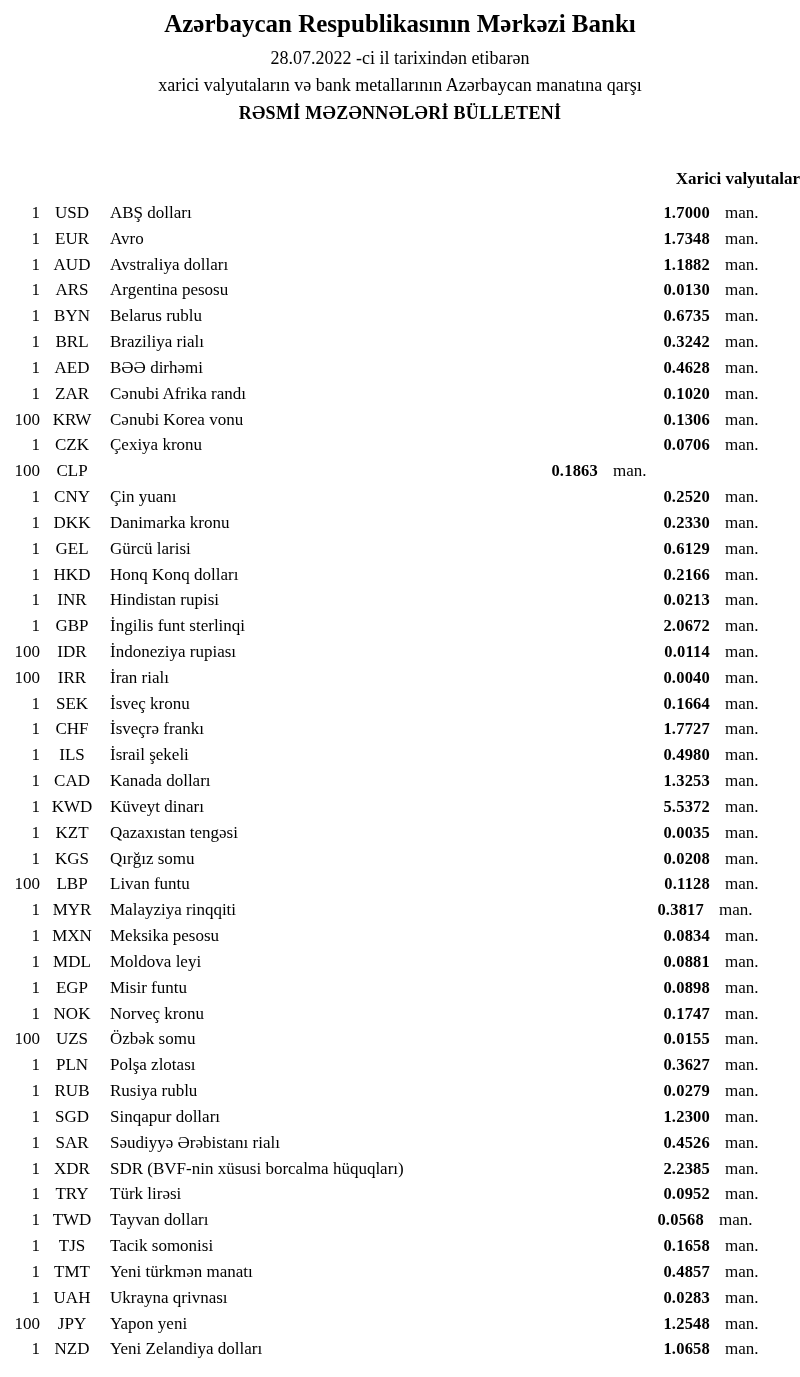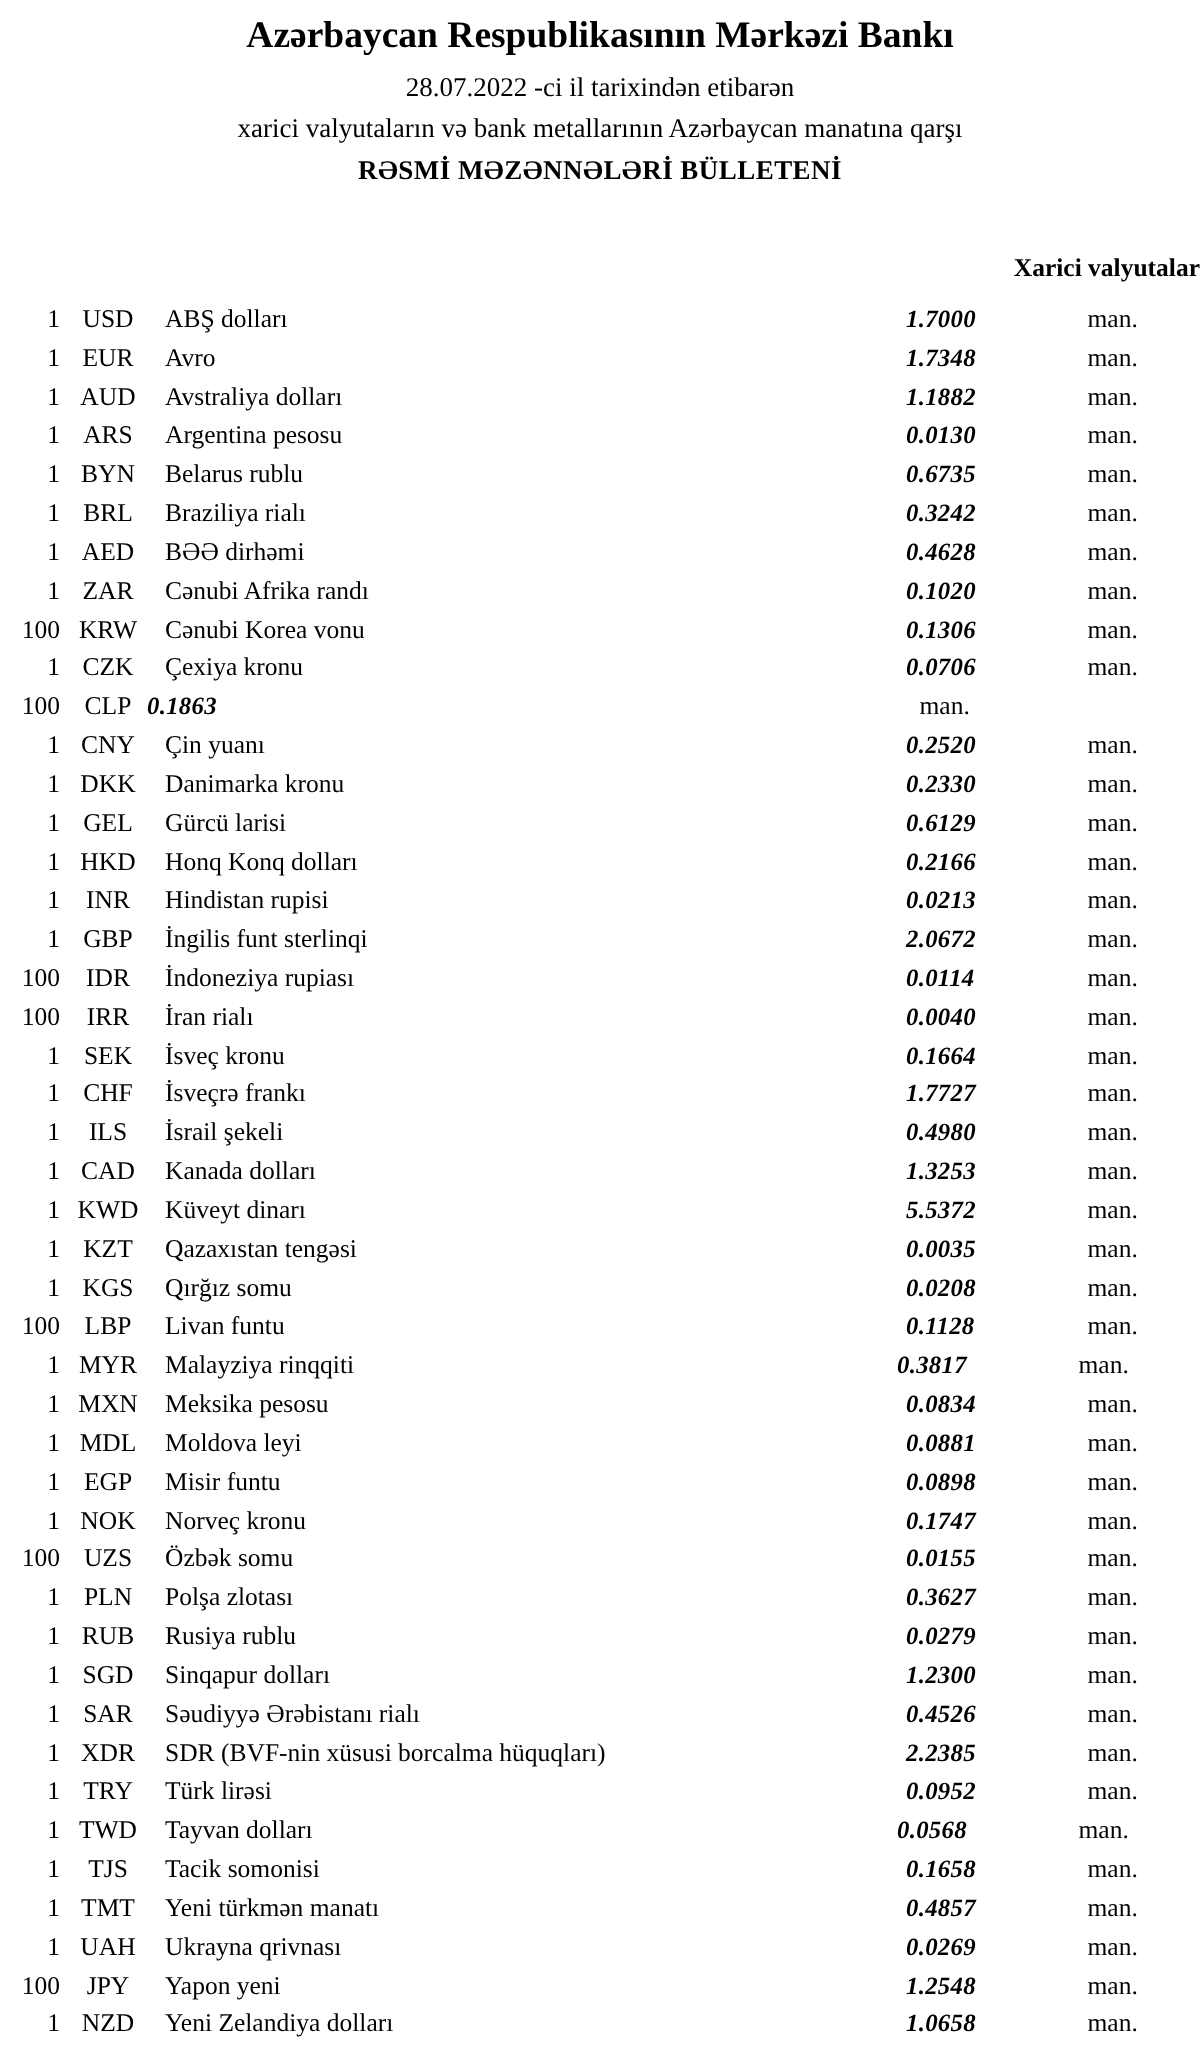--- a/index.html
+++ b/index.html
@@ -39,21 +39,22 @@
     display:grid;
     grid-template-columns:40px 64px auto 106px 90px;
     height:25.84px;
     align-items:center;
     font-size:17px;
   }
   .qty  { text-align:right; }
   .code { text-align:center; }
   .name { padding-left:6px; white-space:nowrap; }
   .rate {
-    font-weight:bold; font-style:italic;
+    text-align:right;
+    font-weight:bold; 
     font-size:16.5px; letter-spacing:0.2px;
   }
   .unit { padding-left:15px; }
   .row.nudge .rate, .row.nudge .unit { transform:translateX(-6px); }
 </style>
 </head>
 <body>
 
 <div class="page">
 
@@ -357,21 +358,21 @@
     <span class="qty">1</span>
     <span class="code">TMT</span>
     <span class="name">Yeni türkmən manatı</span>
     <span class="rate">0.4857</span>
     <span class="unit">man.</span>
   </div>
       <div class="row">
     <span class="qty">1</span>
     <span class="code">UAH</span>
     <span class="name">Ukrayna qrivnası</span>
-    <span class="rate">0.0269</span>
+    <span class="rate">0.0283</span>
     <span class="unit">man.</span>
   </div>
       <div class="row">
     <span class="qty">100</span>
     <span class="code">JPY</span>
     <span class="name">Yapon yeni</span>
     <span class="rate">1.2548</span>
     <span class="unit">man.</span>
   </div>
       <div class="row">

